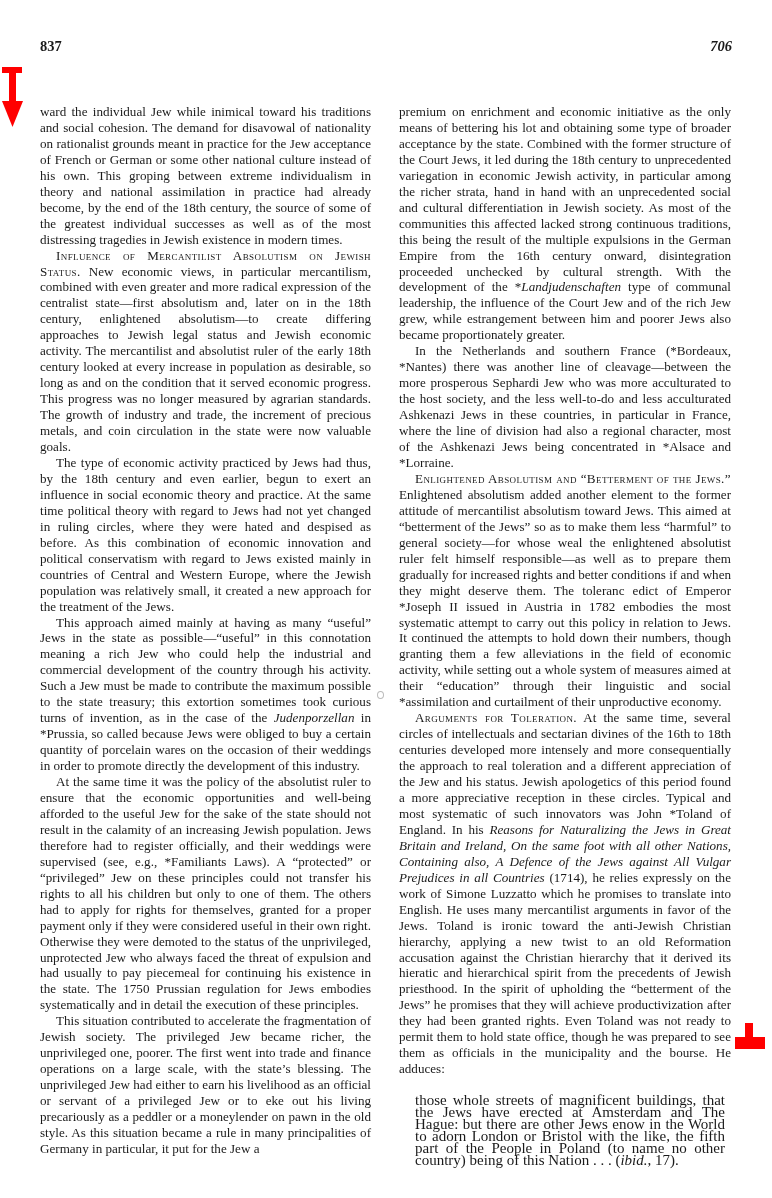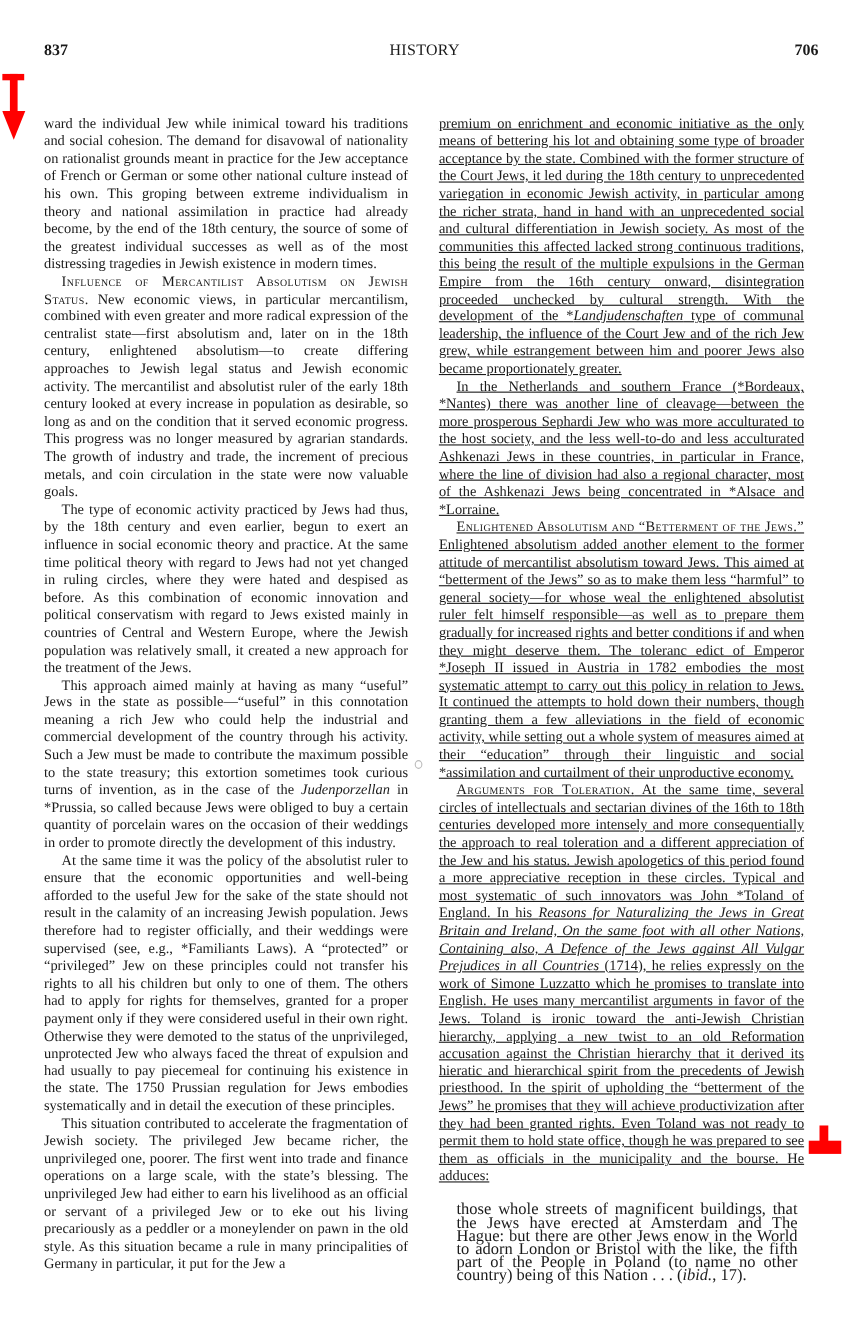--- a/index.html
+++ b/index.html
@@ -1,45 +1,44 @@
 <!DOCTYPE html>
 <html><head>
 <meta charset="utf-8">
 <style>
   html, body { margin: 0; padding: 0; background: #ffffff; }
   body { width: 772px; height: 1198px; position: relative; overflow: hidden;
          font-family: "Liberation Serif", "DejaVu Serif", serif; color: #1a1a1a; }
   .header { position: absolute; top: 38px; left: 0; width: 772px; height: 20px;
             font-size: 14.5px; font-weight: bold; }
   .pg-left { position: absolute; left: 40px; top: 0; }
-  .pg-right { position: absolute; right: 28px; top: 0; }
+  .pg-right { position: absolute; right: 40px; top: 0; font-style: italic; }
   .running { position: absolute; left: 0; width: 772px; top: 0; text-align: center;
              font-weight: normal; letter-spacing: 0.3px; }
   .col { position: absolute; top: 69px; font-size: 13.1px; line-height: 15.95px;
          text-align: justify; }
   .col-left { left: 40px; width: 331px; }
-  .col-right { left: 399px; width: 332px; text-decoration: underline; }
+  .col-right { left: 399px; width: 332px; }
   .col p { margin: 0; text-indent: 16px; }
   .col p.noindent { text-indent: 0; margin-top: 35px; }
   .sc { font-variant: small-caps; letter-spacing: 0.4px; }
   .quote { position: absolute; left: 415px; top: 1094px; width: 310px;
            font-size: 15px; line-height: 12px; text-align: justify; }
   .quote p { margin: 0; }
   .marker { position: absolute; }
   .arrow-down { left: 2px; top: 67px; width: 34px; height: 62px; }
   .end-mark { left: 735px; top: 1023px; width: 30px; height: 26px; }
   .speck { position: absolute; left: 377px; top: 691px; width: 5px; height: 6px;
            border: 1px solid #bbb; border-radius: 50%; }
 </style>
 </head>
 <body>
 
 <div class="header">
   <span class="pg-left">837</span>
-  <span class="running">HISTORY</span>
   <span class="pg-right">706</span>
 </div>
 
 <svg class="marker arrow-down" viewBox="0 0 34 62">
   <rect x="0" y="0" width="20" height="6" fill="#ff0000"></rect>
   <rect x="7" y="0" width="7" height="40" fill="#ff0000"></rect>
   <polygon points="0,34 21,34 10.5,60" fill="#ff0000"></polygon>
 </svg>
 
 <div class="col col-left">

